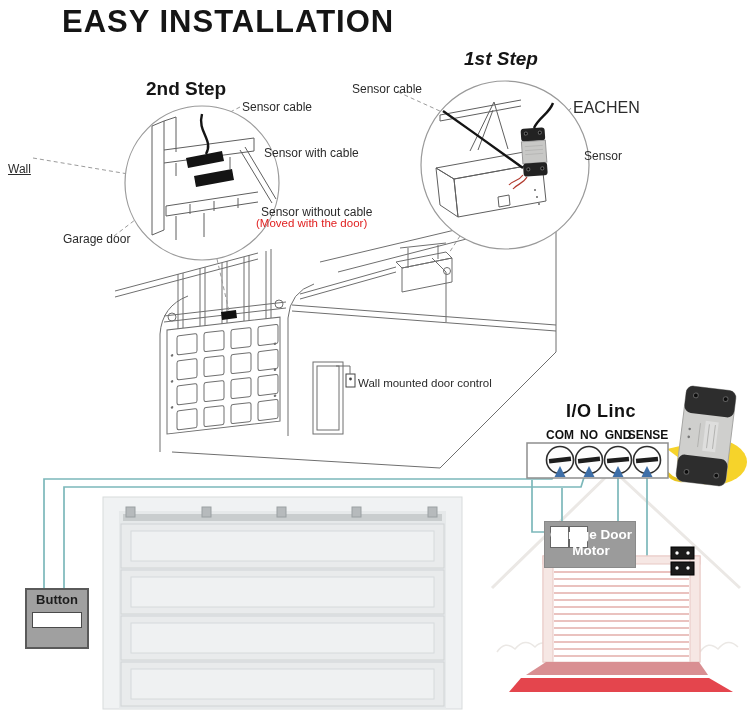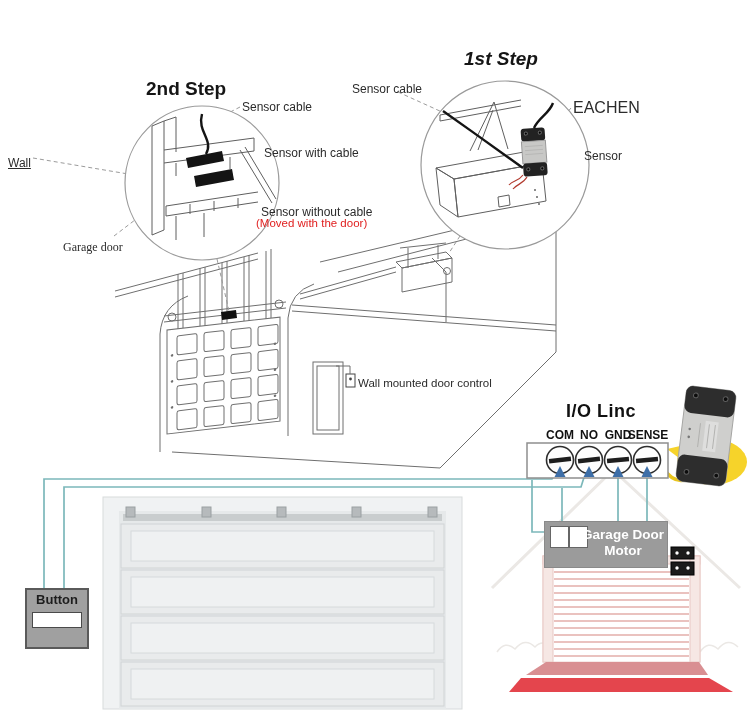--- a/index.html
+++ b/index.html
@@ -7,21 +7,21 @@
          font-family:"Liberation Sans","DejaVu Sans",sans-serif;color:#222;}
   #art{position:absolute;left:0;top:0;z-index:1;}
   .lbl{position:absolute;z-index:3;white-space:nowrap;font-size:12px;color:#2b2b2b;}
   .title{left:62px;top:4px;font-size:31px;font-weight:700;letter-spacing:1px;color:#151515;}
   .step-h{font-size:19px;font-weight:700;color:#151515;}
   .s2h{left:146px;top:78px;} .s1h{left:464px;top:48px;font-style:italic;}
   .red-note{color:#e02020;font-size:11.5px;}
   .term{position:absolute;top:428px;z-index:3;font-size:12px;font-weight:700;transform:translateX(-50%);color:#111;}
   .iol-title{left:566px;top:401px;font-size:18px;font-weight:700;letter-spacing:.5px;color:#111;}
   .box{position:absolute;z-index:3;box-sizing:border-box;}
-  #motor{left:544px;top:521px;width:124px;height:47px;background:#9b9b9b;border:1px solid #8a8a8a;}
+  #motor{left:544px;top:521px;width:92px;height:47px;background:#9b9b9b;border:1px solid #8a8a8a;}
   #motor .sq{position:absolute;top:4px;width:17px;height:20px;background:#fff;border:1px solid #666;}
   #motor .sq1{left:5px;} #motor .sq2{left:24px;}
   #motor .mlabel{position:absolute;right:1px;top:5px;width:86px;text-align:center;
                  color:#fff;font-weight:700;font-size:13.5px;line-height:1.15;}
   #button{left:25px;top:588px;width:64px;height:61px;background:#a0a0a0;border:2px solid #5a5a5a;}
   #button .blabel{display:block;text-align:center;margin-top:2px;color:#1d1d1d;font-weight:700;font-size:13px;}
   #button .slot{position:absolute;left:5px;right:5px;top:22px;height:14px;background:#fff;border:1.5px solid #4a4a4a;}
 </style>
 </head>
 <body>
@@ -235,29 +235,30 @@
     <g stroke="#b23a2e" stroke-width="1.2" fill="none">
       <path d="M523,175 C518,182 513,180 509,185"></path>
       <path d="M527,177 C523,184 517,184 513,189"></path>
     </g>
     <circle cx="535" cy="190" r="1" fill="#666"></circle>
         <circle cx="537" cy="197" r="1" fill="#666"></circle>
     <circle cx="539" cy="204" r="1" fill="#666"></circle>
   </g>
 </svg>
 
+<div class="lbl title">EASY INSTALLATION</div>
 <div class="lbl step-h s2h">2nd Step</div>
 <div class="lbl step-h s1h">1st Step</div>
 
 <div class="lbl" style="left:242px;top:100px;">Sensor cable</div>
 <div class="lbl" style="left:264px;top:146px;">Sensor with cable</div>
-<div class="lbl" style="left:8px;top:156px;text-decoration:underline;">Wall</div>
+<div class="lbl" style="left:8px;top:162px;text-decoration:underline;">Wall</div>
 <div class="lbl" style="left:261px;top:205px;text-align:right;">Sensor without cable</div>
 <div class="lbl red-note" style="left:256px;top:217px;">(Moved with the door)</div>
-<div class="lbl" style="left:63px;top:240px;font-family:Liberation Serif, serif;">Garage door</div>
+<div class="lbl" style="left:63px;top:232px;">Garage door</div>
 
 <div class="lbl" style="left:352px;top:82px;">Sensor cable</div>
 <div class="lbl" style="left:573px;top:99px;font-size:16px;">EACHEN</div>
 <div class="lbl" style="left:584px;top:149px;">Sensor</div>
 
 <div class="lbl" style="left:358px;top:377px;font-size:11.5px;">Wall mounted door control</div>
 
 <div class="lbl iol-title">I/O Linc</div>
 <span class="term" style="left:560px;">COM</span>
 <span class="term" style="left:589px;">NO</span>

